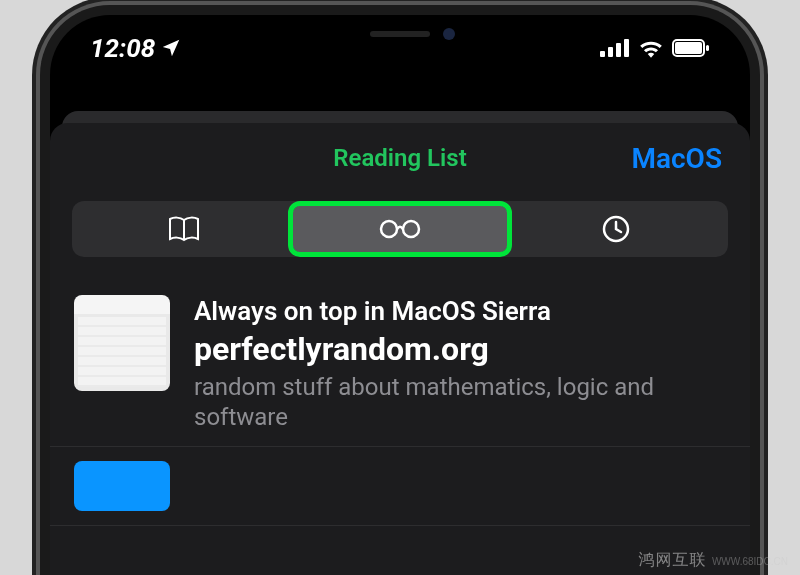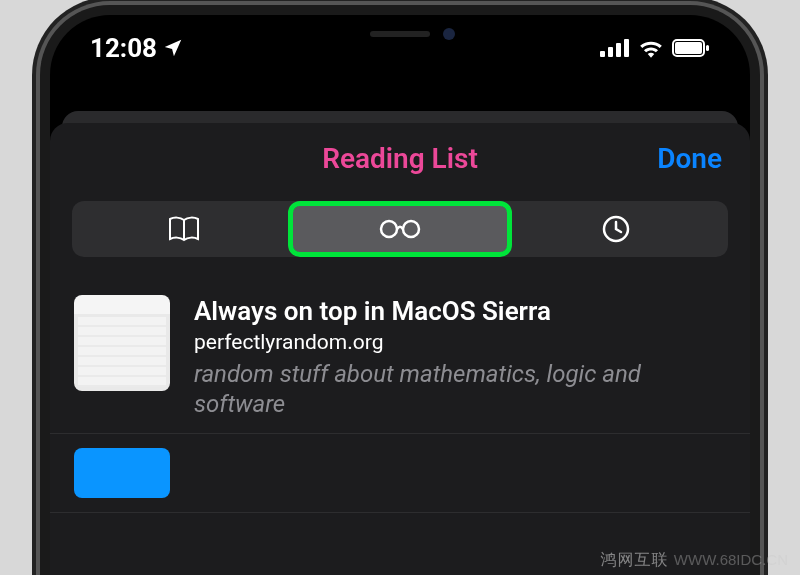--- a/index.html
+++ b/index.html
@@ -59,20 +59,21 @@
       border-radius: 50%;
       position: absolute;
       right: 75px;
     }
     .status-bar {
       display: flex;
       justify-content: space-between;
       align-items: center;
       padding: 18px 40px 8px;
       height: 55px;
+      font-style: italic;
     }
     .status-left {
       color: #fff;
       font-size: 26px;
       font-weight: 700;
       display: flex;
       align-items: center;
       gap: 5px;
     }
     .status-right {
@@ -98,22 +99,22 @@
       border-radius: 16px 16px 0 0;
     }
     .sheet-header {
       position: relative;
       height: 70px;
       display: flex;
       align-items: center;
       justify-content: center;
     }
     .sheet-title {
-      color: #ec4899;
-      font-size: 28px;
+      color: #22c55e;
+      font-size: 24px;
       font-weight: 600;
       text-align: center;
     }
     .sheet-done {
       position: absolute;
       right: 28px;
       color: #0a84ff;
       font-size: 28px;
       font-weight: 600;
     }
@@ -183,42 +184,41 @@
     .item-text { flex: 1; min-width: 0; }
     .item-title {
       color: #fff;
       font-size: 26px;
       font-weight: 600;
       line-height: 1.25;
       white-space: nowrap; overflow: hidden; text-overflow: ellipsis;
     }
     .item-domain {
       color: #fff;
-      font-size: 21px;
-      font-weight: 400;
+      font-size: 32px;
+      font-weight: 700;
       margin-top: 2px;
       line-height: 1.2;
     }
     .item-desc {
       color: #8d8d92;
       font-size: 24px;
       margin-top: 4px;
       line-height: 1.25;
-      font-style: italic;
     }
     .watermark {
       position: absolute;
       right: 12px;
       bottom: 4px;
       font-size: 16px;
       color: rgba(200,200,200,0.6);
       font-family: sans-serif;
       letter-spacing: 1px;
     }
-    .watermark small{ font-size: 15px; opacity: .6; letter-spacing:0;text-align:right;}
+    .watermark small{ font-size: 10px; opacity: .6; letter-spacing:0;text-align:right;}
   </style>
 </head>
 <body>
 
 <div class="phone-frame">
   <div class="phone-inner">
     <div class="notch">
       <div class="notch-speaker"></div>
       <div class="notch-camera"></div>
     </div>
@@ -248,21 +248,21 @@
           <rect x="34" y="6" width="3" height="6" rx="1.5" fill="#fff"></rect>
         </svg>
       </div>
     </div>
 
     <div class="back-sheet"></div>
 
     <div class="modal-sheet">
       <div class="sheet-header">
         <div class="sheet-title">Reading List</div>
-        <div class="sheet-done">Done</div>
+        <div class="sheet-done">MacOS</div>
       </div>
 
       <div class="segmented">
         <div class="seg-item">
           <svg width="34" height="28" viewBox="0 0 34 28" fill="none" stroke="#fff" stroke-width="2">
             <path d="M3 4 C7 2 13 2 17 5 C21 2 27 2 31 4 L31 24 C27 22 21 22 17 25 C13 22 7 22 3 24 Z"></path>
             <line x1="17" y1="5" x2="17" y2="25"></line>
           </svg>
         </div>
         <div class="seg-item active">

